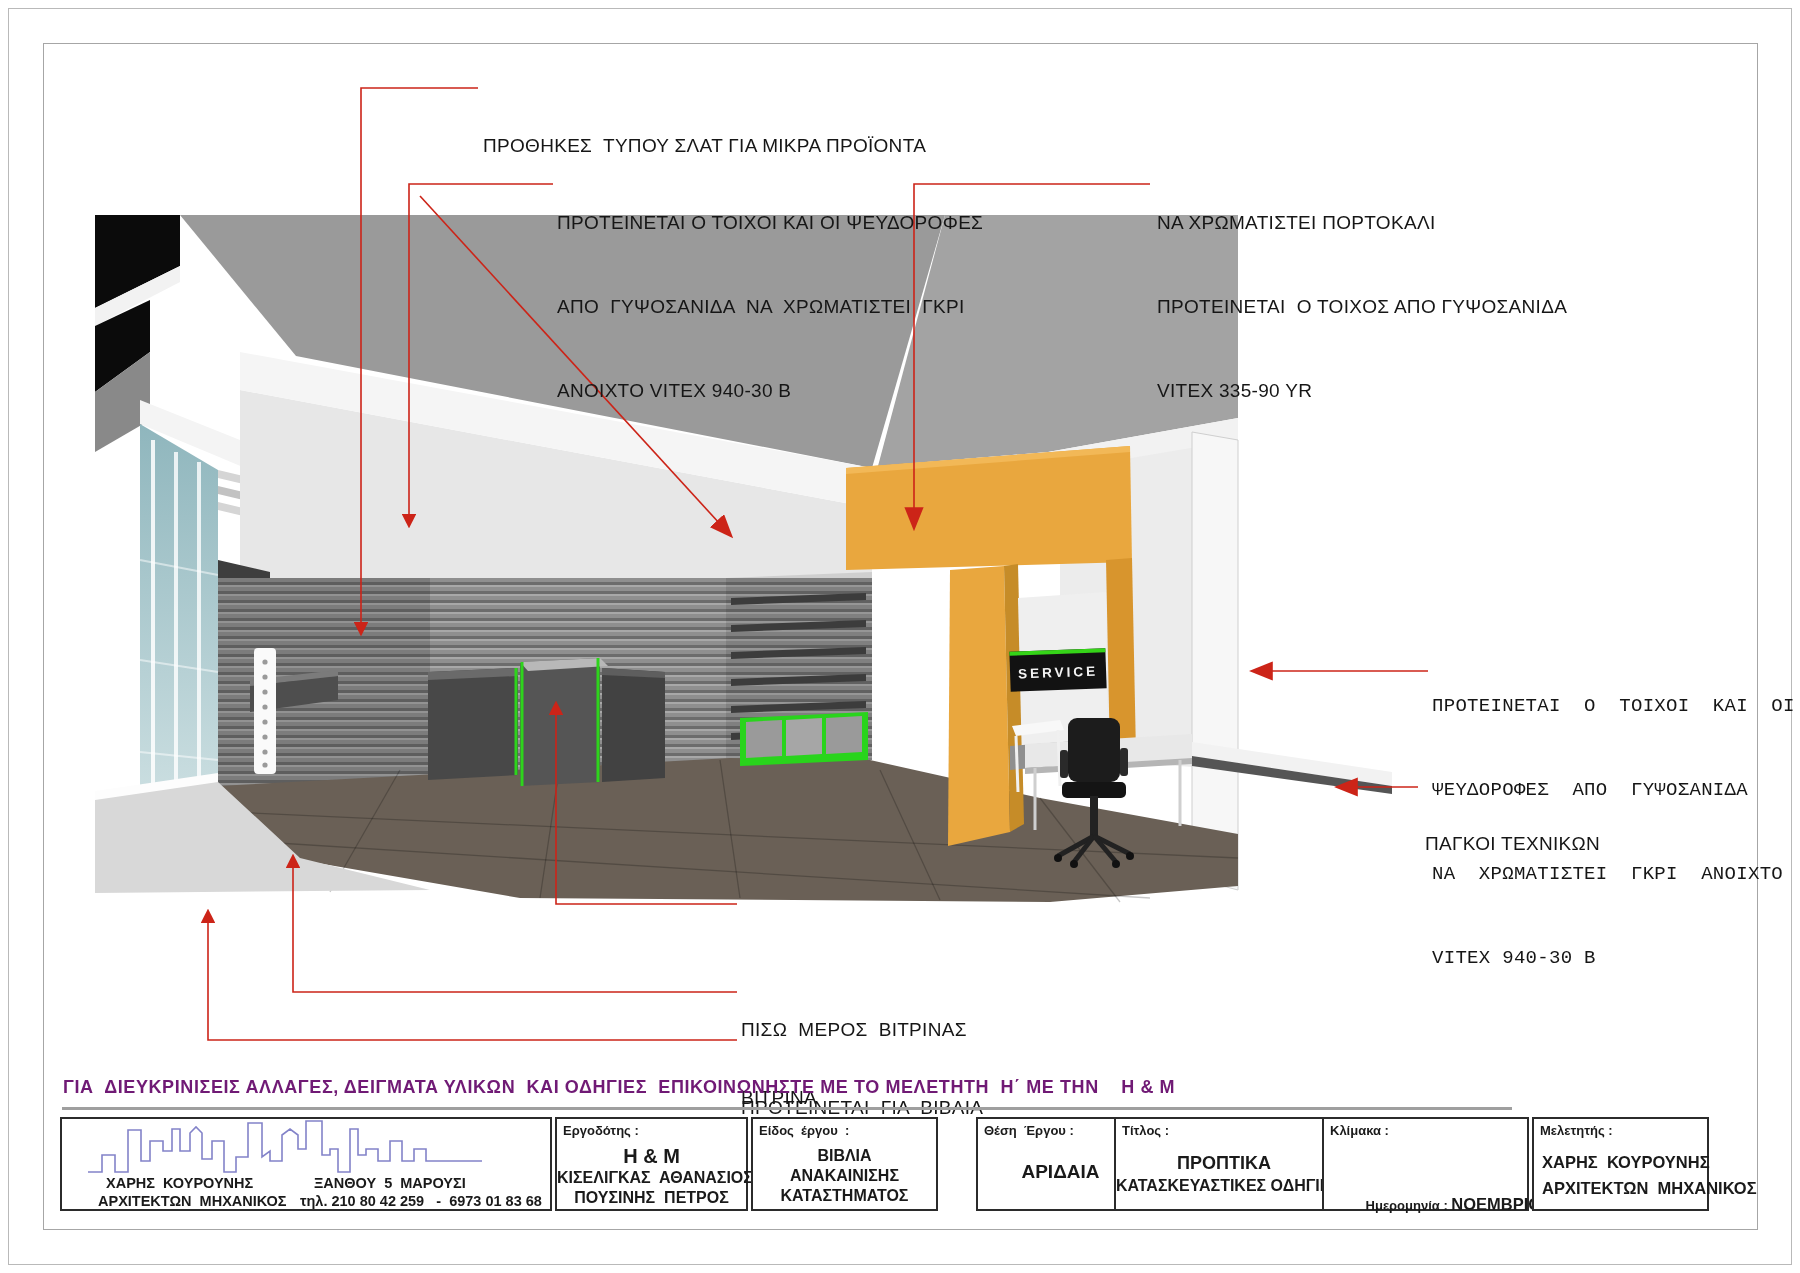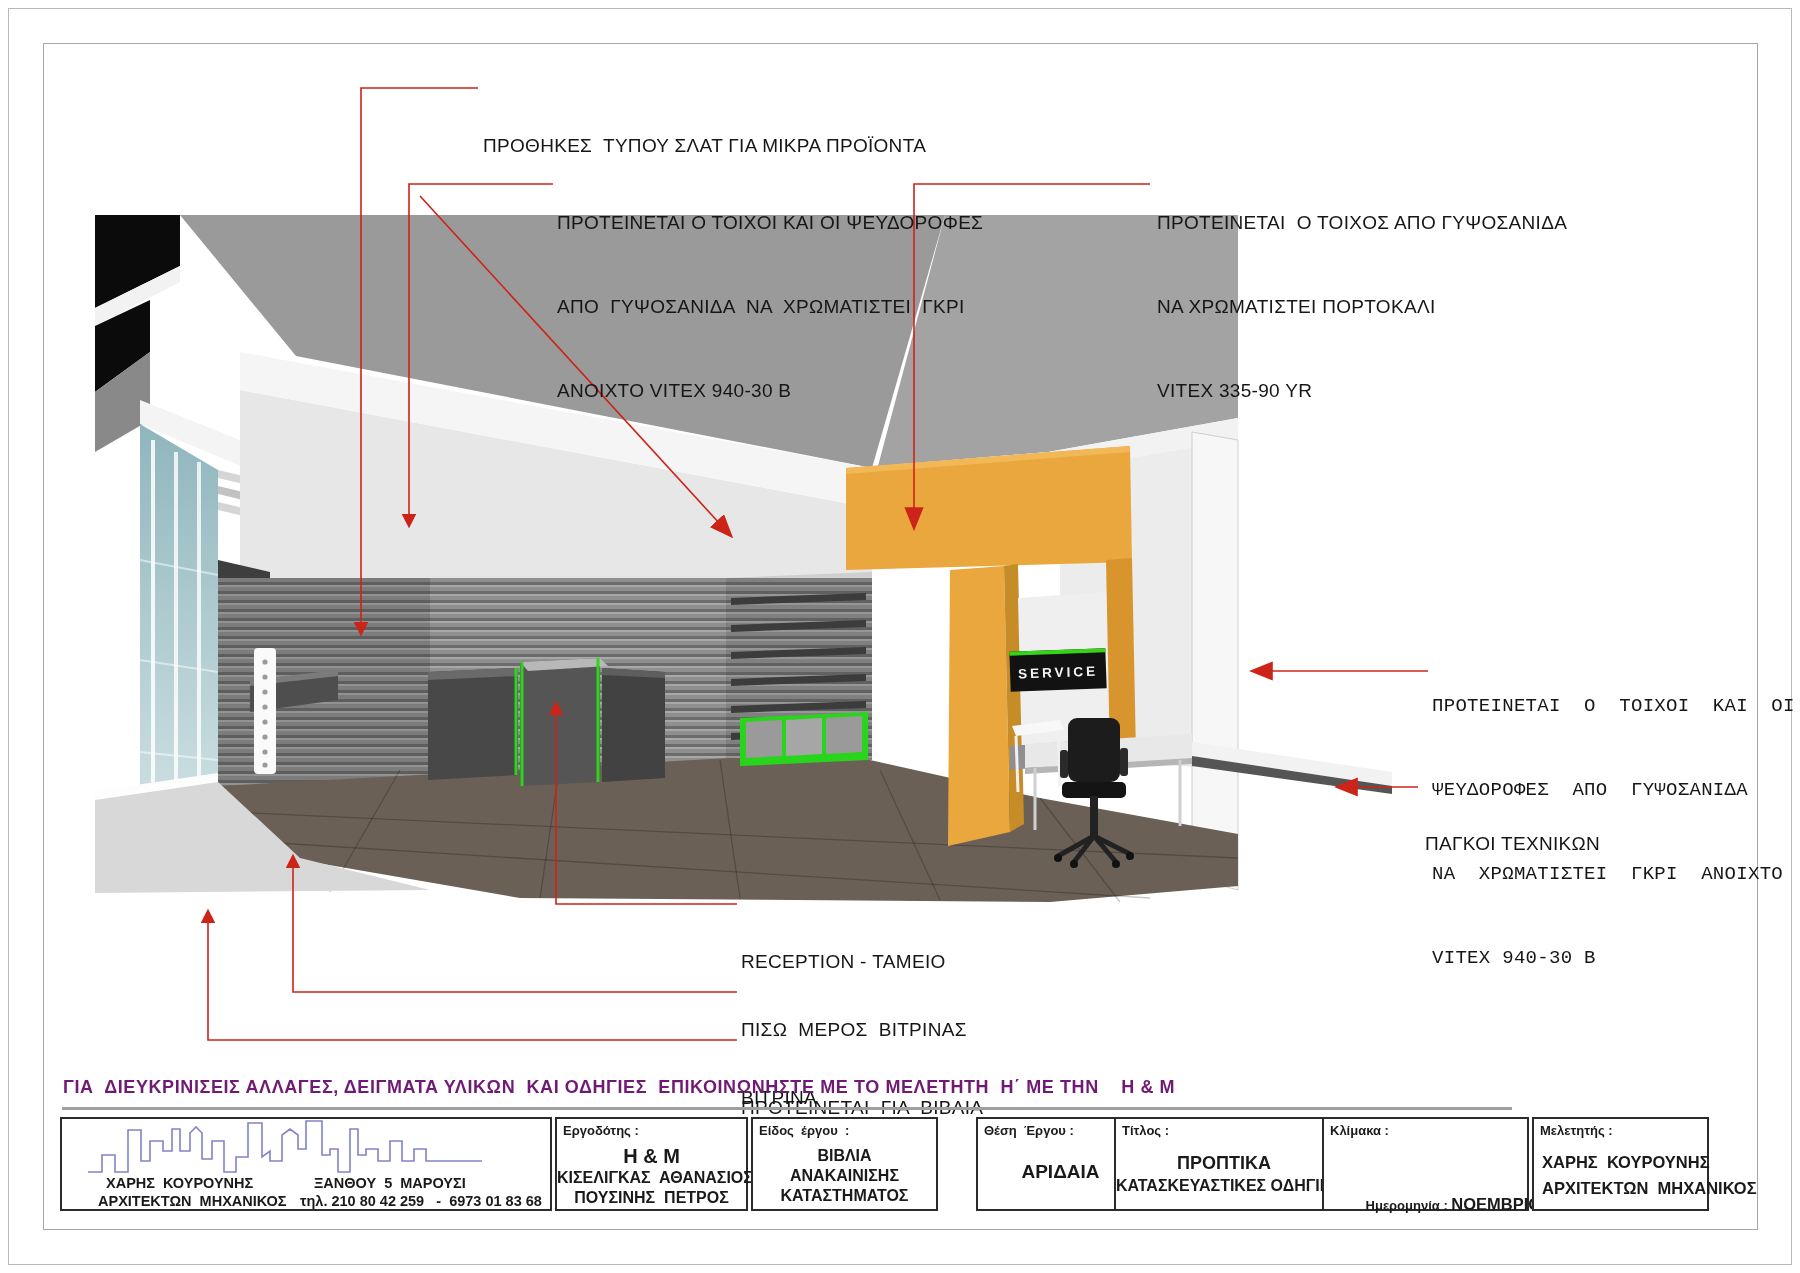--- a/index.html
+++ b/index.html
@@ -224,39 +224,36 @@
     <div>ΠΡΟΘΗΚΕΣ  ΤΥΠΟΥ ΣΛΑΤ ΓΙΑ ΜΙΚΡΑ ΠΡΟΪΟΝΤΑ</div>
   </div>
 
   <div class="ann" style="left:557px;top:153px;">
     <div>ΠΡΟΤΕΙΝΕΤΑΙ Ο ΤΟΙΧΟΙ ΚΑΙ ΟΙ ΨΕΥΔΟΡΟΦΕΣ</div>
     <div>ΑΠΟ  ΓΥΨΟΣΑΝΙΔΑ  ΝΑ  ΧΡΩΜΑΤΙΣΤΕΙ  ΓΚΡΙ</div>
     <div>ΑΝΟΙΧΤΟ VITEX 940-30 B</div>
   </div>
 
   <div class="ann" style="left:1157px;top:153px;">
+    <div>ΝΑ ΧΡΩΜΑΤΙΣΤΕΙ ΠΟΡΤΟΚΑΛΙ</div>
     <div>ΠΡΟΤΕΙΝΕΤΑΙ  Ο ΤΟΙΧΟΣ ΑΠΟ ΓΥΨΟΣΑΝΙΔΑ</div>
-    <div>ΝΑ ΧΡΩΜΑΤΙΣΤΕΙ ΠΟΡΤΟΚΑΛΙ</div>
     <div>VITEX 335-90 YR</div>
   </div>
 
   <div class="ann" style="left:1432px;top:636px;font-family:Liberation Mono, monospace;">
     <div>ΠΡΟΤΕΙΝΕΤΑΙ  Ο  ΤΟΙΧΟΙ  ΚΑΙ  ΟΙ</div>
     <div>ΨΕΥΔΟΡΟΦΕΣ  ΑΠΟ  ΓΥΨΟΣΑΝΙΔΑ</div>
     <div>ΝΑ  ΧΡΩΜΑΤΙΣΤΕΙ  ΓΚΡΙ  ΑΝΟΙΧΤΟ</div>
     <div>VITEX 940-30 B</div>
   </div>
 
   <div class="ann" style="left:1425px;top:774px;">
     <div>ΠΑΓΚΟΙ ΤΕΧΝΙΚΩΝ</div>
   </div>
 
-  <div class="ann" style="left:741px;top:892px;">
-    <div>RECEPTION - ΤΑΜΕΙΟ</div>
-  </div>
 
   <div class="ann small" style="left:741px;top:965px;">
     <div>ΠΙΣΩ  ΜΕΡΟΣ  ΒΙΤΡΙΝΑΣ</div>
     <div>ΠΡΟΤΕΙΝΕΤΑΙ  ΓΙΑ  ΒΙΒΛΙΑ</div>
   </div>
 
   <div class="ann" style="left:741px;top:1028px;">
     <div>ΒΙΤΡΙΝΑ</div>
   </div>
 

